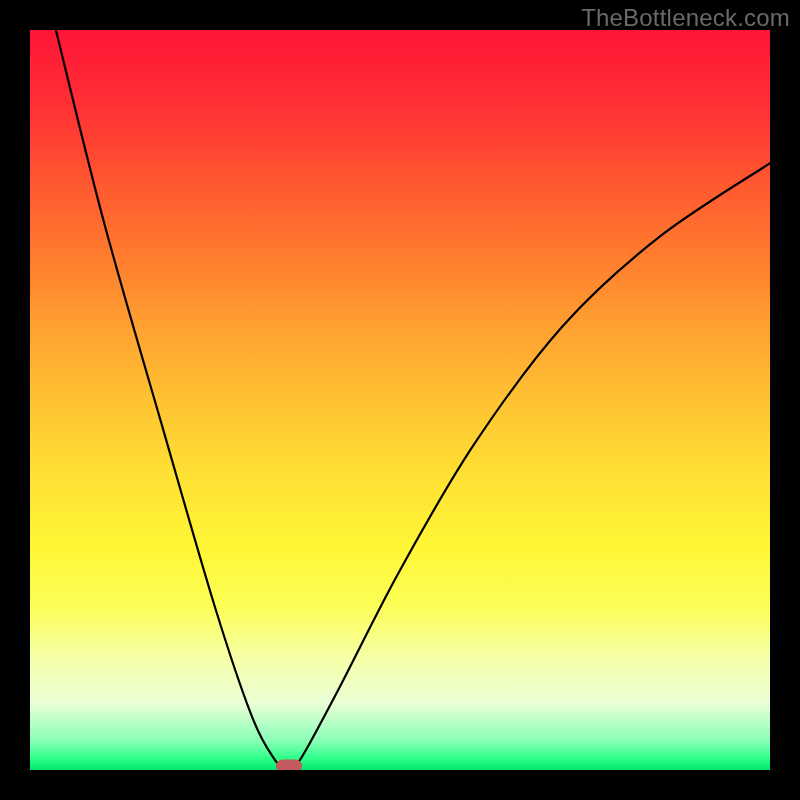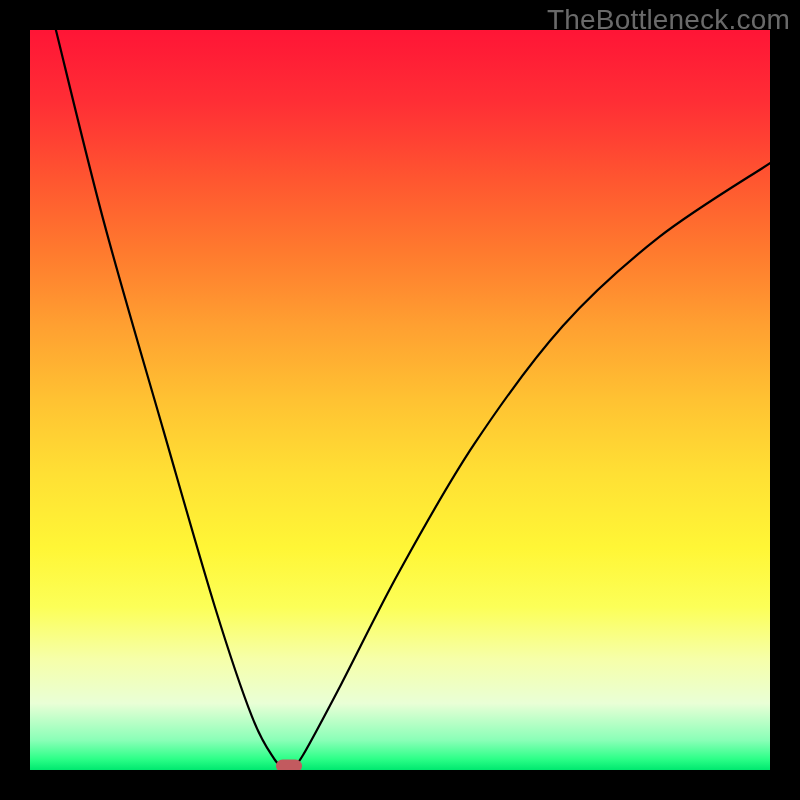--- a/index.html
+++ b/index.html
@@ -15,21 +15,21 @@
     position: relative;
     width: 800px;
     height: 800px;
     background: #000;
   }
   .watermark {
     position: absolute;
     top: 4px;
     right: 10px;
     color: #6a6a6a;
-    font-size: 28px;
+    font-size: 24px;
     font-weight: 500;
     letter-spacing: 0.2px;
     z-index: 5;
   }
   .plot-area {
     position: absolute;
     left: 30px;
     top: 30px;
     width: 740px;
     height: 740px;

